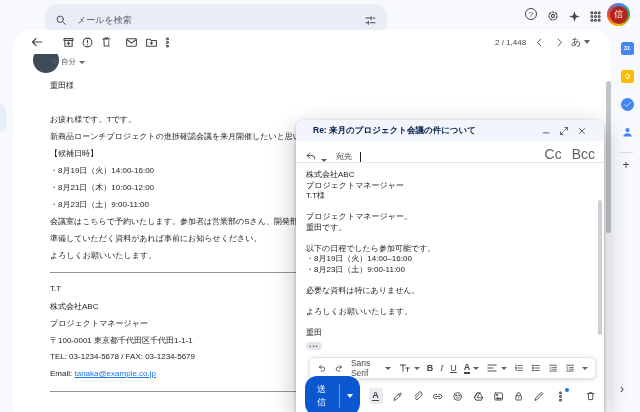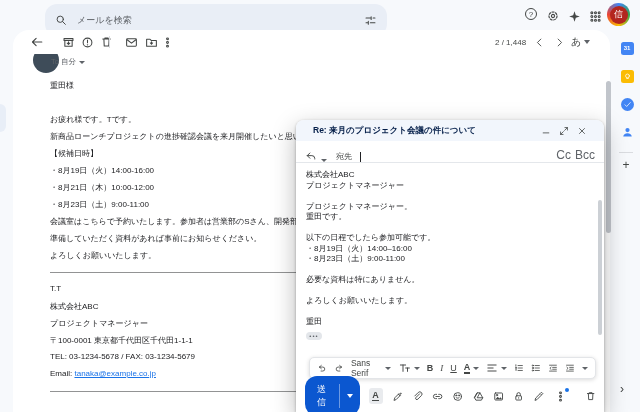--- a/index.html
+++ b/index.html
@@ -51,21 +51,21 @@
            display:flex;align-items:center;justify-content:center;cursor:pointer}
   .side-chev{position:absolute;left:8px;top:352px;font-size:12px;color:#444746;cursor:pointer}
   
   .compose{position:absolute;left:296px;top:120px;width:308px;height:292px;background:#fff;border-radius:8px 8px 0 0;
            box-shadow:0 1px 3px rgba(0,0,0,.3),0 8px 24px rgba(0,0,0,.28);z-index:10}
   .cw-title{height:21px;background:#f2f6fc;border-radius:8px 8px 0 0;display:flex;align-items:center;padding:0 17px;gap:8px;box-sizing:border-box}
   .cw-title .t{flex:1;font-size:8.5px;font-weight:bold;color:#041e49;white-space:nowrap;overflow:hidden}
   .cw-to{height:22px;display:flex;align-items:flex-end;padding:0 9px;gap:4px;border-bottom:1px solid #e4e7eb;box-sizing:border-box}
   .to-label{font-size:8px;color:#444746;margin-left:5px}
   .cursor{width:1px;height:10px;background:#202124;margin-left:4px}
-  .ccbcc{margin-left:auto;display:flex;gap:4px;font-size:12px;color:#5f6368}
+  .ccbcc{margin-left:auto;display:flex;gap:10px;font-size:14px;color:#5f6368}
   .cw-editor{position:absolute;left:0;top:44px;right:0;bottom:56px;padding:5px 10px;overflow:hidden;box-sizing:border-box}
   .compose-line{height:10.5px;font-size:8px;color:#202124;white-space:nowrap}
   .trim-btn{margin-top:5px;width:16px;height:8px;border-radius:4px;background:#e3e6ea;color:#5f6368;font-size:6px;
             letter-spacing:1px;display:flex;align-items:center;justify-content:center;cursor:pointer}
   .cw-scroll{position:absolute;right:2px;top:80px;width:4px;height:135px;background:#ccd0d5;border-radius:2px}
   .fmt-bar{position:absolute;left:13px;right:8px;bottom:33px;height:22px;background:#fff;border:1px solid #e3e5e8;border-radius:5px;
            box-shadow:0 1px 4px rgba(0,0,0,.15);display:flex;align-items:center;padding:0 7px;gap:7px;box-sizing:border-box;color:#444746}
   .fmt-bar .txt{font-size:8.5px;color:#444746;display:flex;align-items:center;gap:3px;cursor:pointer}
   .fmt-b{font-weight:bold;font-size:9px;cursor:pointer}
   .fmt-i{font-style:italic;font-size:9px;font-family:"Liberation Serif",serif;cursor:pointer}
@@ -285,20 +285,21 @@
       <span class="cursor"></span>
       <span class="ccbcc">
         <span>Cc</span>
         <span>Bcc</span>
       </span>
     </div>
     <div class="cw-editor">
       <div>
           <div class="compose-line">株式会社ABC</div>
           <div class="compose-line">プロジェクトマネージャー</div>
+          <div class="compose-line">T.T様</div>
           <div class="compose-line"></div>
           <div class="compose-line">プロジェクトマネージャー。</div>
           <div class="compose-line">重田です。</div>
           <div class="compose-line"></div>
           <div class="compose-line">以下の日程でしたら参加可能です。</div>
           <div class="compose-line">・8月19日（火）14:00–16:00</div>
           <div class="compose-line">・8月23日（土）9:00-11:00</div>
           <div class="compose-line"></div>
           <div class="compose-line">必要な資料は特にありません。</div>
           <div class="compose-line"></div>

